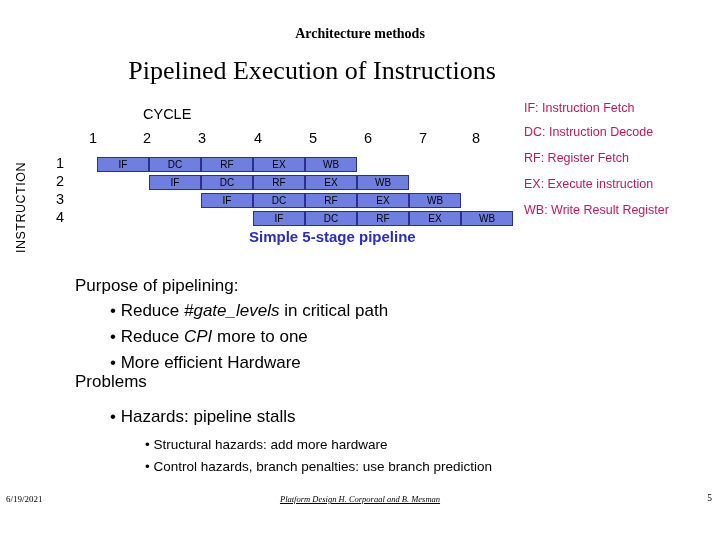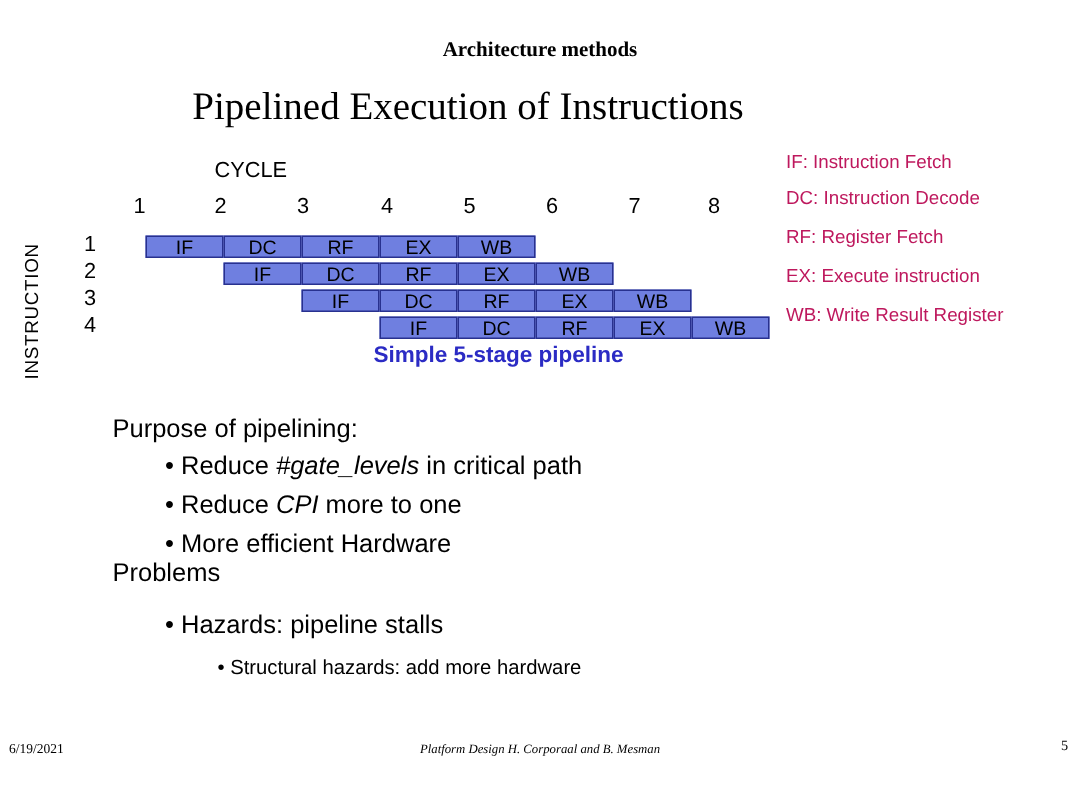--- a/index.html
+++ b/index.html
@@ -80,21 +80,21 @@
     color: #000;
   }
   
   .cell {
     position: absolute;
     height: 15px;
     width: 52px;
     background: #6f7fe0;
     border: 1px solid #28318f;
     box-sizing: border-box;
-    font-size: 13px;
+    font-size: 10px;
     line-height: 14px;
     text-align: center;
     color: #000;
   }
   
   .pipe-caption {
     position: absolute;
     left: 249px;
     top: 228px;
     font-size: 15px;
@@ -135,20 +135,21 @@
   .footer-center {
     position: absolute;
     left: 0;
     top: 494px;
     width: 720px;
     text-align: center;
     font-family: "Liberation Serif", serif;
     font-style: italic;
     font-size: 8.5px;
     color: #000;
+    text-decoration: underline;
   }
   .footer-page {
     position: absolute;
     right: 8px;
     top: 493px;
     font-family: "Liberation Serif", serif;
     font-size: 9.5px;
     color: #000;
   }
 </style>
@@ -216,18 +217,19 @@
 
   <div class="body-line" style="left:110px; top:327px"><span>• Reduce </span><i>CPI</i><span> more to one</span></div>
 
   <div class="body-line" style="left:110px; top:353px">• More efficient Hardware</div>
 
   <div class="body-line" style="left:75px; top:372px">Problems</div>
 
   <div class="body-line" style="left:110px; top:407px">• Hazards: pipeline stalls</div>
 
   <div class="small-line" style="left:145px; top:437px">• Structural hazards: add more hardware</div>
+  <div class="small-line" style="left:145px; top:459px">• Control hazards, branch penalties: use branch prediction</div>
 
   <div class="footer-date">6/19/2021</div>
   <div class="footer-center">Platform Design     H. Corporaal and B. Mesman</div>
   <div class="footer-page">5</div>
 
 </div>
 
 </body></html>

